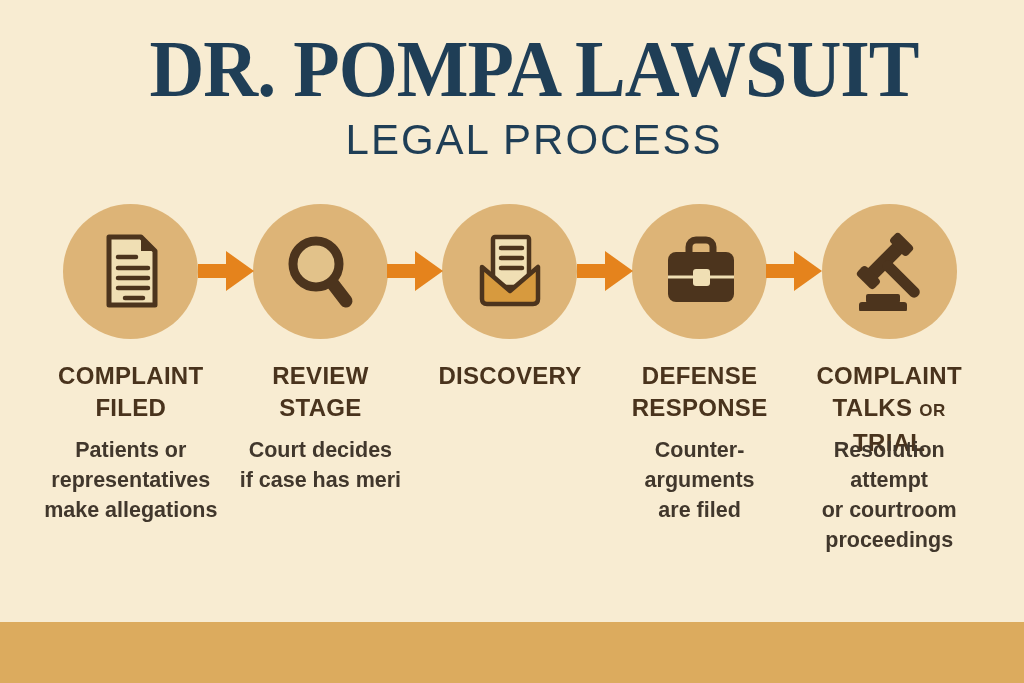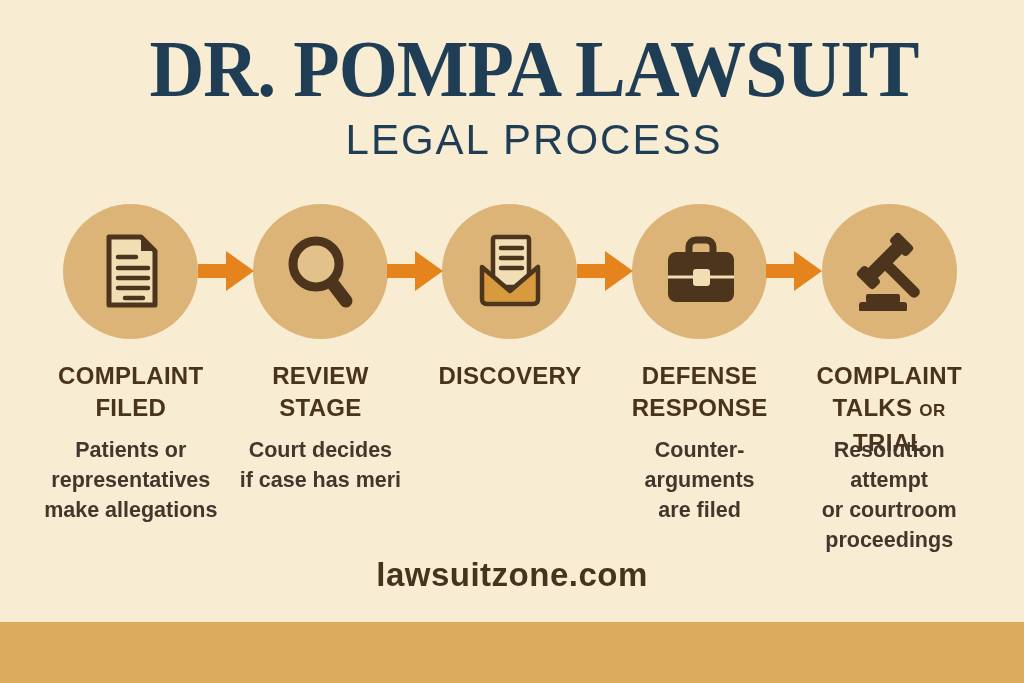--- a/index.html
+++ b/index.html
@@ -241,17 +241,16 @@
     <div class="label-cell">
       <div class="step-title"><span>COMPLAINT</span>
 <span>TALKS</span> <span class="small-or">or</span> <span>TRIAL</span></div>
       <div class="step-desc">Resolution attempt
 or courtroom
 proceedings</div>
     </div>
 
   </div>
 
-  <div class="site-footer">lawsuitzone.com</div>
 
   <div class="bottom-bar"></div>
 
 </div>
 
 </body></html>

